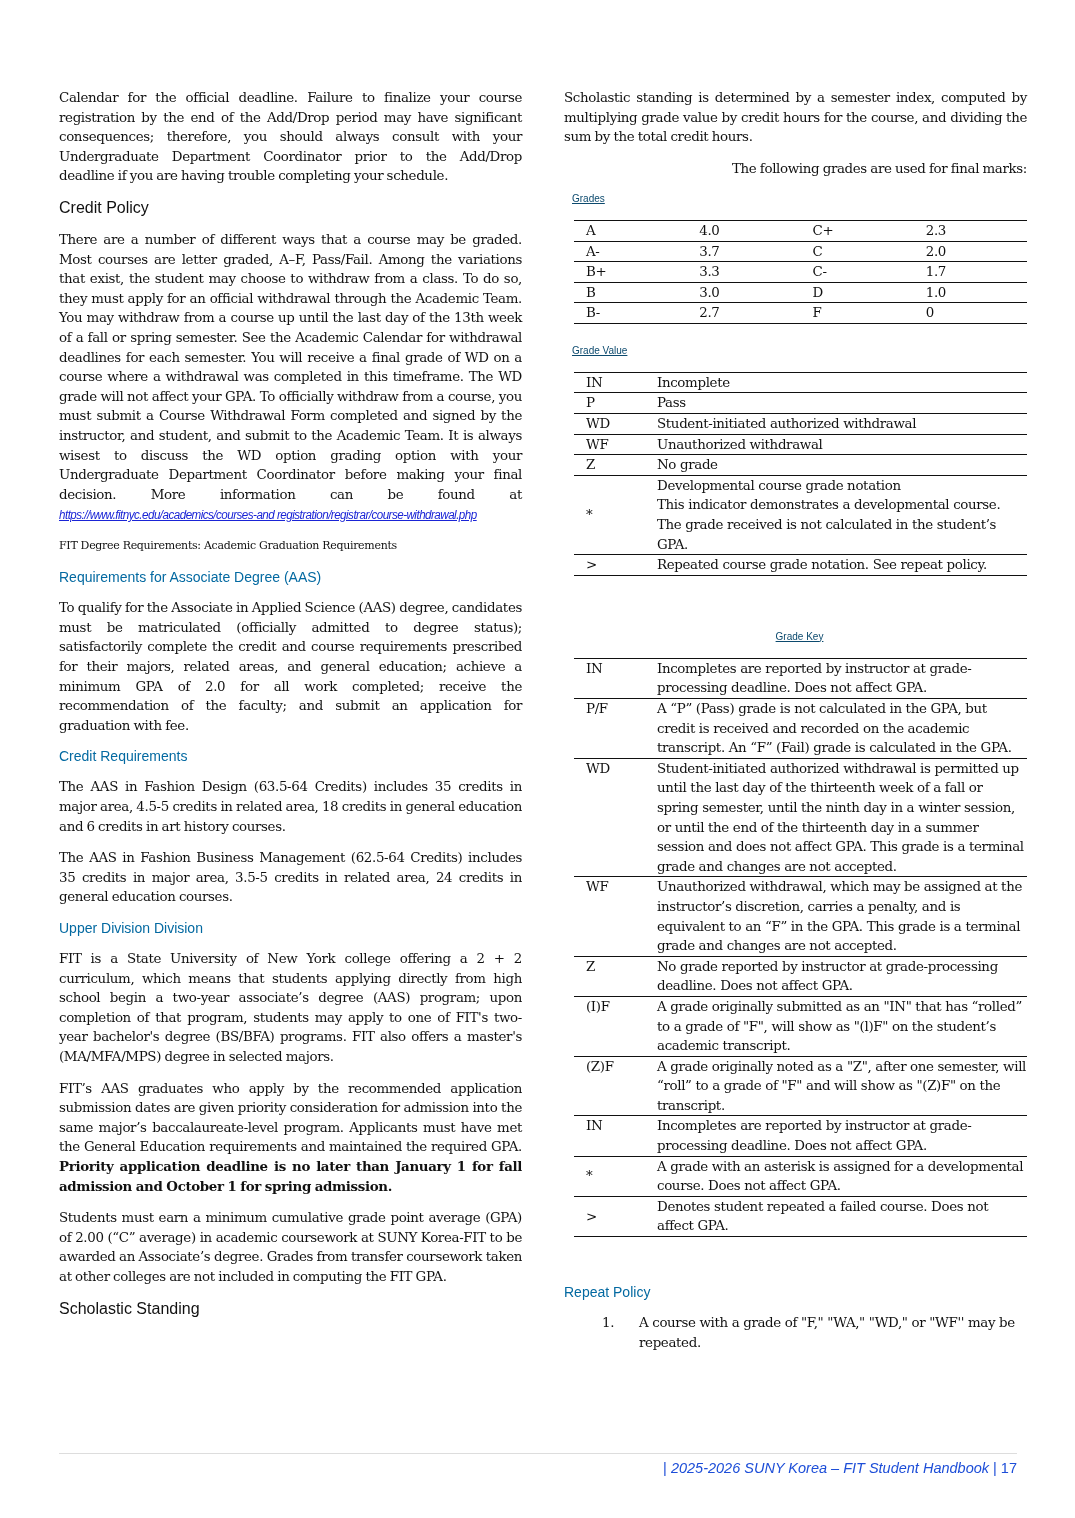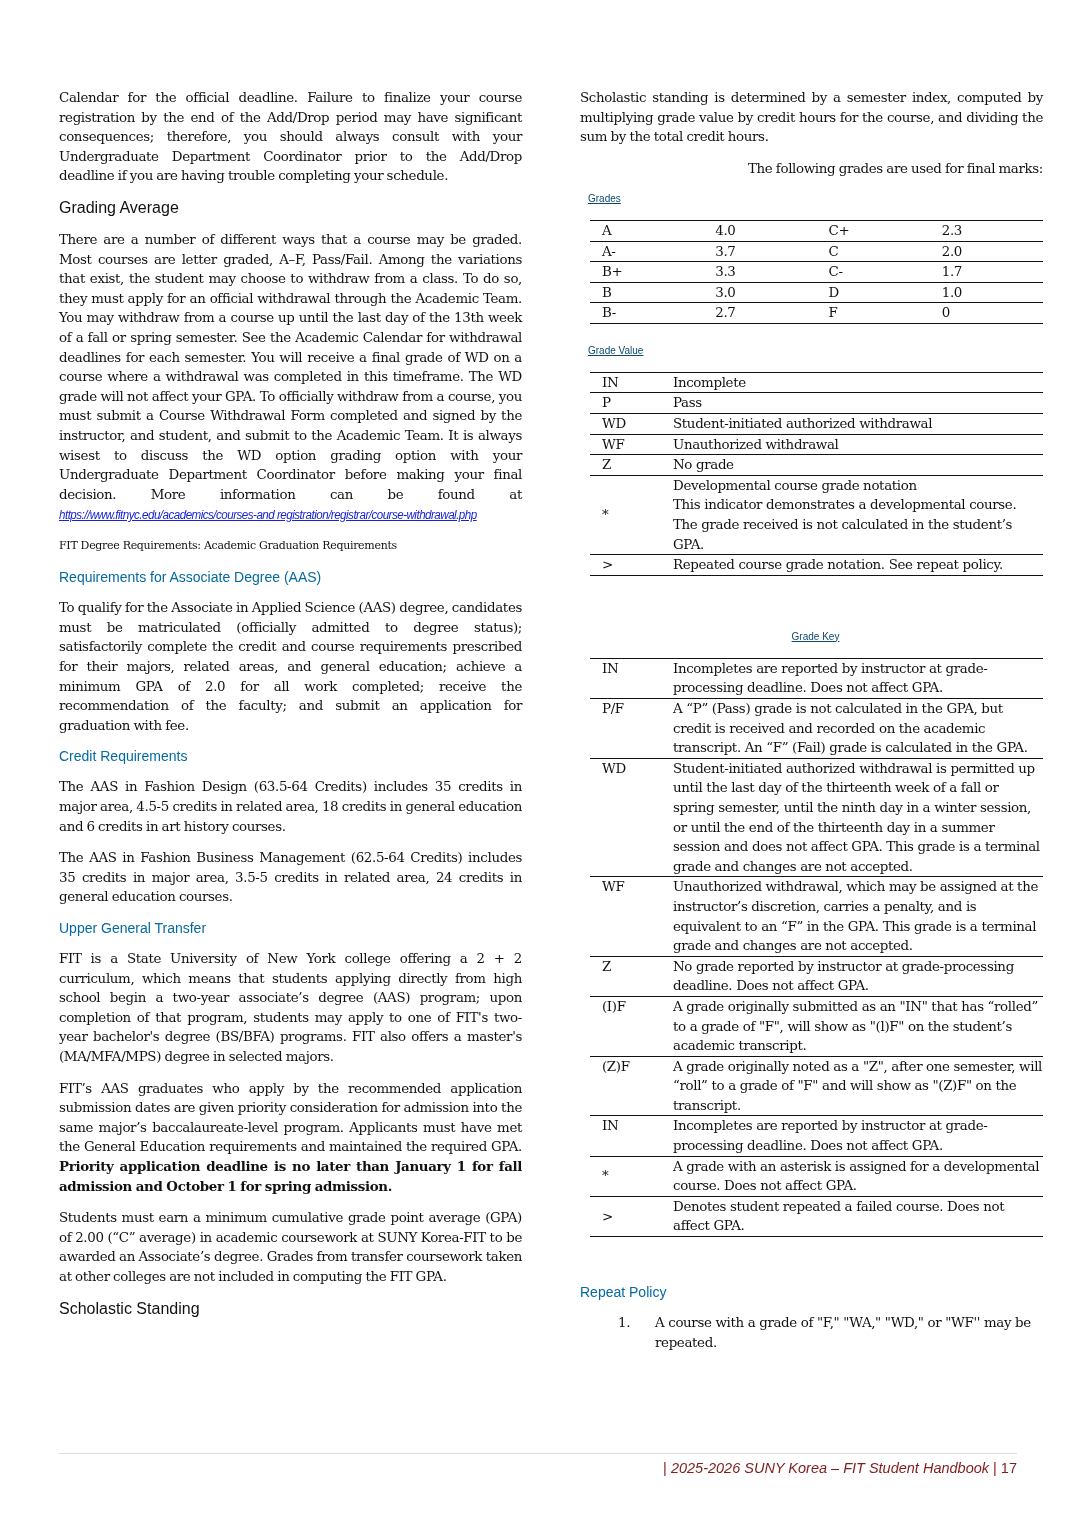--- a/index.html
+++ b/index.html
@@ -1,19 +1,19 @@
 <!DOCTYPE html>
 <html><head>
 <meta charset="utf-8">
 <style>
   html, body { margin: 0; padding: 0; background: #ffffff; }
   body { width: 1075px; height: 1518px; position: relative; overflow: hidden; color: #111; }
   .col { position: absolute; top: 88px; width: 463px; }
   #left { left: 59px; }
-  #right { left: 580px; }
+  #right { left: 564px; }
   p.body {
     font-family: "DejaVu Serif", serif;
     font-size: 13.4px; line-height: 19.6px; margin: 0 0 12px 0;
     text-align: justify; letter-spacing: -0.35px; word-spacing: -0.5px;
   }
   p.body.left { text-align: right; }
   .h2 {
     font-family: "Liberation Sans", sans-serif; font-size: 16px; color: #111;
     margin: 2px 0 12px 0; line-height: 20px;
   }
@@ -45,44 +45,44 @@
   table.gk td.code.mid { vertical-align: middle; }
   ol.repeat {
     font-family: "DejaVu Serif", serif; font-size: 13.4px; line-height: 19.6px;
     letter-spacing: -0.35px; margin: 0; padding: 0; list-style: none;
   }
   ol.repeat li { position: relative; padding-left: 75px; }
   ol.repeat .num { position: absolute; left: 38px; top: 0; }
   #footer-rule { position: absolute; left: 59px; top: 1453px; width: 958px; border-top: 1px solid #ddd; }
   #footer {
     position: absolute; right: 58px; top: 1460px;
-    font-family: "Liberation Sans", sans-serif; font-size: 14.5px; color: #7f1d1d;
+    font-family: "Liberation Sans", sans-serif; font-size: 14.5px; color: #1d4ed8;
   }
   #footer i { font-style: italic; }
 </style>
 </head>
 <body>
 
 <div id="left" class="col">
   <p class="body">Calendar for the official deadline. Failure to finalize your course registration by the end of the Add/Drop period may have significant consequences; therefore, you should always consult with your Undergraduate Department Coordinator prior to the Add/Drop deadline if you are having trouble completing your schedule.</p>
 
-  <div class="h2">Grading Average</div>
+  <div class="h2">Credit Policy</div>
   <p class="body" style="text-align-last: justify;">There are a number of different ways that a course may be graded. Most courses are letter graded, A–F, Pass/Fail. Among the variations that exist, the student may choose to withdraw from a class. To do so, they must apply for an official withdrawal through the Academic Team. You may withdraw from a course up until the last day of the 13th week of a fall or spring semester.  See the Academic Calendar for withdrawal deadlines for each semester. You will receive a final grade of WD on a course where a withdrawal was completed in this timeframe. The WD grade will not affect your GPA. To officially withdraw from a course, you must submit a Course Withdrawal Form completed and signed by the instructor, and student, and submit to the Academic Team. It is always wisest to discuss the WD option grading option with your Undergraduate Department Coordinator before making your final decision. More information can be found at</p>
   <a class="link">https://www.fitnyc.edu/academics/courses-and registration/registrar/course-withdrawal.php</a>
 
   <div class="h2 serif">FIT Degree Requirements: Academic Graduation Requirements</div>
 
   <div class="h3">Requirements for Associate Degree (AAS)</div>
   <p class="body">To qualify for the Associate in Applied Science (AAS) degree, candidates must be matriculated (officially admitted to degree status); satisfactorily complete the credit and course requirements prescribed for their majors, related areas, and general education; achieve a minimum GPA of 2.0 for all work completed; receive the recommendation of the faculty; and submit an application for graduation with fee.</p>
 
   <div class="h3">Credit Requirements</div>
   <p class="body">The AAS in Fashion Design (63.5-64 Credits) includes 35 credits in major area, 4.5-5 credits in related area, 18 credits in general education and 6 credits in art history courses.</p>
   <p class="body">The AAS in Fashion Business Management (62.5-64 Credits) includes 35 credits in major area, 3.5-5 credits in related area, 24 credits in general education courses.</p>
 
-  <div class="h3">Upper General Transfer</div>
+  <div class="h3">Upper Division Division</div>
   <p class="body">FIT is a State University of New York college offering a 2 + 2 curriculum, which means that students applying directly from high school begin a two-year associate’s degree (AAS) program; upon completion of that program, students may apply to one of FIT's two-year bachelor's degree (BS/BFA) programs. FIT also offers a master's (MA/MFA/MPS) degree in selected majors.</p>
   <p class="body"><span>FIT’s AAS graduates who apply by the recommended application submission dates are given priority consideration for admission into the same major’s baccalaureate-level program. Applicants must have met the General Education requirements and maintained the required GPA.</span> <b>Priority application deadline  is no later than January 1 for fall admission and October 1 for spring admission.</b></p>
 
   <p class="body">Students must earn a minimum cumulative grade point average (GPA) of 2.00 (“C” average) in academic coursework at SUNY Korea-FIT to be awarded an Associate’s degree. Grades from transfer coursework taken at other colleges are not included in computing the FIT GPA.</p>
 
   <div class="h2">Scholastic Standing</div>
 </div>
 
 <div id="right" class="col">
   <p class="body">Scholastic standing is determined by a semester index, computed by multiplying grade value by credit hours for the course, and dividing the sum by the total credit hours.</p>

